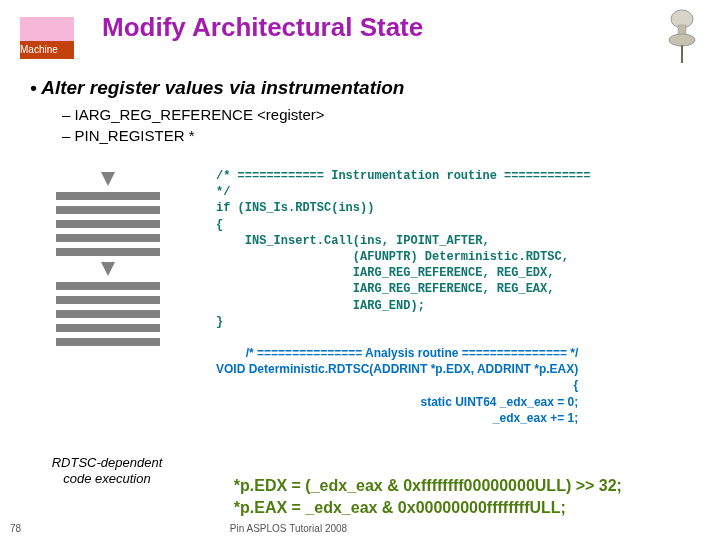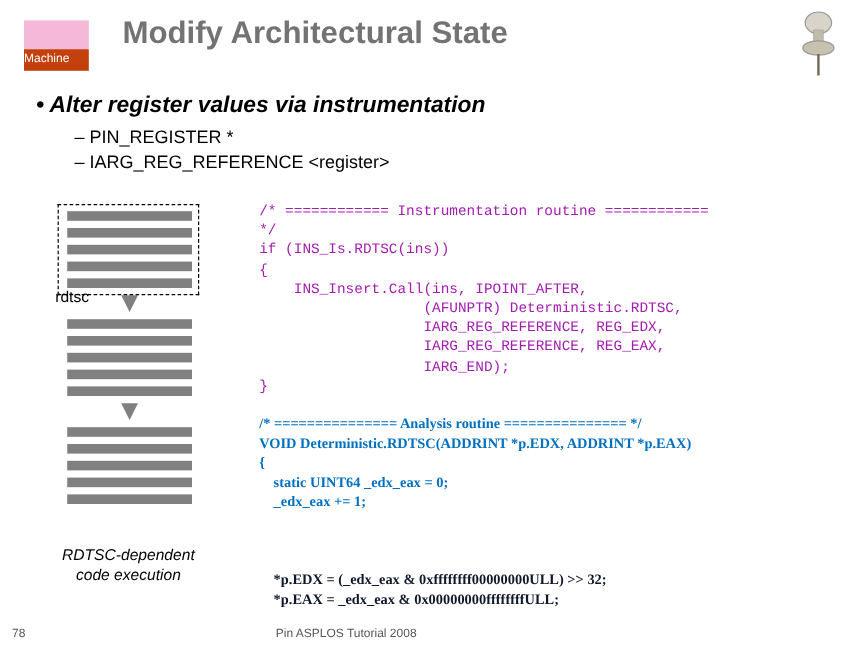--- a/index.html
+++ b/index.html
@@ -32,21 +32,21 @@
     text-align: left;
     line-height: 18px;
     font-family: Verdana, sans-serif;
   }
   .title {
     position: absolute;
     top: 12px;
     left: 102px;
     font-size: 26px;
     font-weight: bold;
-    color: #737373;
+    color: #a21caf;
     font-family: Verdana, sans-serif;
   }
   .pushpin {
     position: absolute;
     top: 5px;
     right: 18px;
     width: 40px;
     height: 60px;
   }
   .bullet-main {
@@ -118,44 +118,45 @@
     width: 150px;
     line-height: 1.2;
     font-style: italic;
   }
   .code1 {
     position: absolute;
     top: 168px;
     left: 216px;
     font-family: "Courier New", monospace;
     font-size: 12px;
-    font-weight: normal;
-    color: #a21caf;
+    font-weight: bold;
+    color: #0f766e;
     white-space: pre;
     line-height: 1.35;
   }
   .code2 {
     position: absolute;
     top: 345px;
     left: 216px;
-    font-family: Liberation Serif, serif;
+    font-family: Liberation Sans, sans-serif;
     font-size: 12px;
     font-weight: bold;
     color: #0070c0;
     white-space: pre;
     line-height: 1.35;
+    text-align: right;
   }
   .code3 {
     position: absolute;
     top: 475px;
     left: 216px;
-    font-family: Liberation Serif, serif;
-    font-size: 12px;
-    font-weight: bold;
-    color: #0f172a;
+    font-family: Liberation Sans, sans-serif;
+    font-size: 16px;
+    font-weight: bold;
+    color: #4d7c0f;
     white-space: pre;
     line-height: 1.35;
   }
   .slide-num {
     position: absolute;
     bottom: 6px;
     left: 10px;
     font-size: 10px;
     color: #555;
     font-family: Verdana, sans-serif;
@@ -184,34 +185,25 @@
 <svg class="pushpin" viewBox="0 0 40 60">
   <ellipse cx="20" cy="14" rx="11" ry="9" fill="#d9d4c8" stroke="#999" stroke-width="1"></ellipse>
   <rect x="16" y="20" width="8" height="14" fill="#c0bca8" stroke="#999" stroke-width="0.5"></rect>
   <ellipse cx="20" cy="35" rx="13" ry="6" fill="#c7c2b0" stroke="#999" stroke-width="1"></ellipse>
   <line x1="20" y1="40" x2="20" y2="58" stroke="#706a55" stroke-width="2"></line>
 </svg>
 
 <div class="bullet-main">• Alter register values via instrumentation</div>
 
 <div class="sub-bullets">
+  <div>–  IARG_REG_REFERENCE &lt;register&gt;</div>
   <div>–  PIN_REGISTER *</div>
-  <div>–  IARG_REG_REFERENCE &lt;register&gt;</div>
 </div>
 
 <div class="diagram">
-  <div class="stack">
-    <div class="dashbox"></div>
-    <div class="bar"></div>
-    <div class="bar"></div>
-    <div class="bar"></div>
-    <div class="bar"></div>
-    <div class="bar"></div>
-    <div class="rdtsc-label">rdtsc</div>
-  </div>
   <div class="arrow"></div>
   <div class="stack" style="margin-top:2px;">
     <div class="bar"></div>
     <div class="bar"></div>
     <div class="bar"></div>
     <div class="bar"></div>
     <div class="bar"></div>
   </div>
   <div class="arrow"></div>
   <div class="stack" style="margin-top:2px;">

